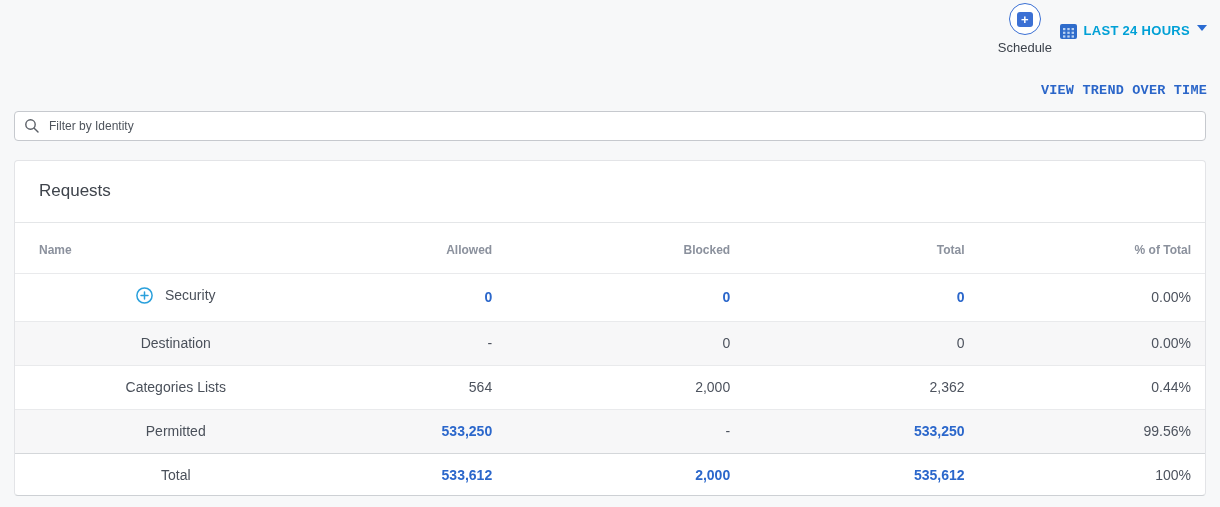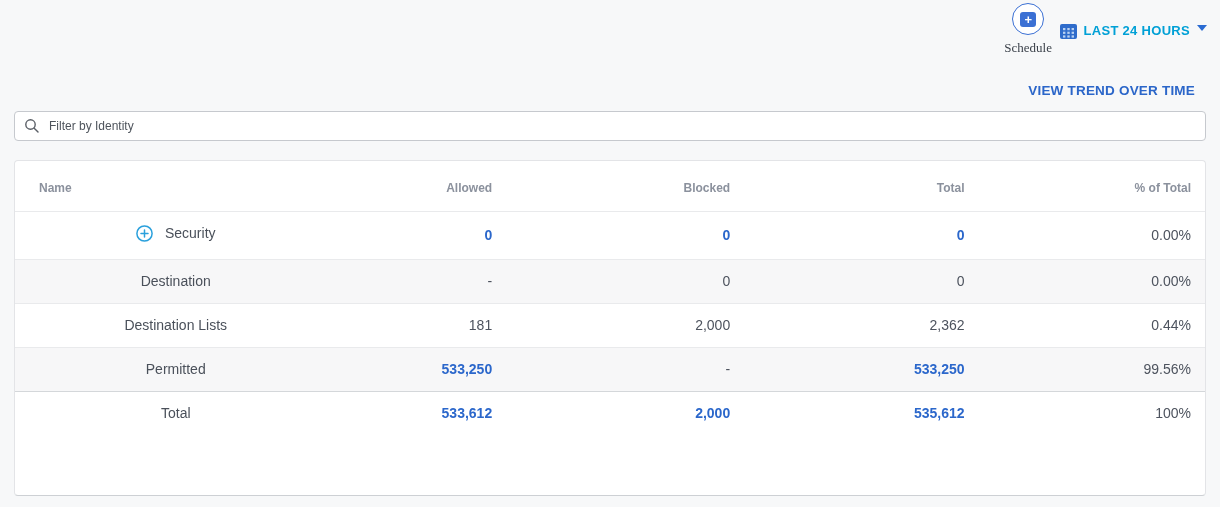--- a/index.html
+++ b/index.html
@@ -30,41 +30,41 @@
     width: 32px; height: 32px; border-radius: 50%;
     border: 1px solid #3b70d4; background: #fff;
     display: flex; align-items: center; justify-content: center;
   }
   .schedule-square {
     width: 16px; height: 15px; border-radius: 3px;
     background: #3b70d4; color: #fff;
     display: flex; align-items: center; justify-content: center;
     font-size: 13px; font-weight: 700; line-height: 1;
   }
-  .schedule-label { margin-top: 5px; font-size: 13px; color: #3c424b; font-family: Liberation Serif, serif; }
+  .schedule-label { margin-top: 5px; font-size: 13px; color: #3c424b; }
   
   .time-range {
     position: absolute; top: 23px; right: 13px;
     display: flex; gap: 7px;
     cursor: pointer; background: none; border: none;
     font-family: "Liberation Sans", sans-serif;
   }
   .time-range-label {
     font-size: 13px; font-weight: 700; color: #00a0d6; letter-spacing: 0.3px;
   }
   .caret-down {
     width: 0; height: 0; margin-top: 2px;
     border-left: 5px solid transparent;
     border-right: 5px solid transparent;
     border-top: 6px solid #2a6bd2;
   }
   .view-trend {
-    position: absolute; top: 83px; right: 25px;
+    position: absolute; top: 83px; right: 13px;
     font-size: 13.5px; font-weight: 700; color: #2b66c9;
-    letter-spacing: 0.2px; text-decoration: none; cursor: pointer;
+    letter-spacing: 0.2px; text-decoration: none; cursor: pointer; font-family: Liberation Mono, monospace;
   }
   
   .filter-wrap { position: absolute; top: 111px; left: 14px; right: 14px; }
   .filter-wrap svg { position: absolute; left: 10px; top: 7px; }
   .filter-input {
     width: 100%; height: 30px;
     border: 1px solid #c6c9ce; border-radius: 4px;
     padding: 0 10px 0 34px;
     font-size: 12px; color: #3c424b; background: #fff;
     font-family: "Liberation Sans", sans-serif; outline: none;
@@ -136,20 +136,23 @@
 
   <div class="filter-wrap">
     <svg width="16" height="16" viewBox="0 0 16 16">
       <circle cx="6.5" cy="6.5" r="4.7" fill="none" stroke="#5a5f66" stroke-width="1.4"></circle>
       <line x1="10.2" y1="10.2" x2="14" y2="14" stroke="#5a5f66" stroke-width="1.4" stroke-linecap="round"></line>
     </svg>
     <input class="filter-input" type="text" placeholder="Filter by Identity" style="">
   </div>
 
   <div class="card">
+    <div class="card-header">
+      <div class="card-title">Requests</div>
+    </div>
     <table>
       <colgroup>
         <col class="c-name">
           <col class="c-allowed">
           <col class="c-blocked">
           <col class="c-total">
           <col class="c-pct">
       </colgroup>
       <thead>
         <tr>
@@ -180,22 +183,22 @@
           <td class="last">0.00%</td>
         </tr>
         <tr>
           <td class="first">Destination</td>
           <td>-</td>
           <td>0</td>
           <td>0</td>
           <td class="last">0.00%</td>
         </tr>
         <tr>
-          <td class="first">Destination Lists</td>
-          <td>181</td>
+          <td class="first">Categories Lists</td>
+          <td>564</td>
           <td>2,000</td>
           <td>2,362</td>
           <td class="last">0.44%</td>
         </tr>
         <tr>
           <td class="first">Permitted</td>
           <td><span class="val-link">533,250</span></td>
           <td>-</td>
           <td><span class="val-link">533,250</span></td>
           <td class="last">99.56%</td>

